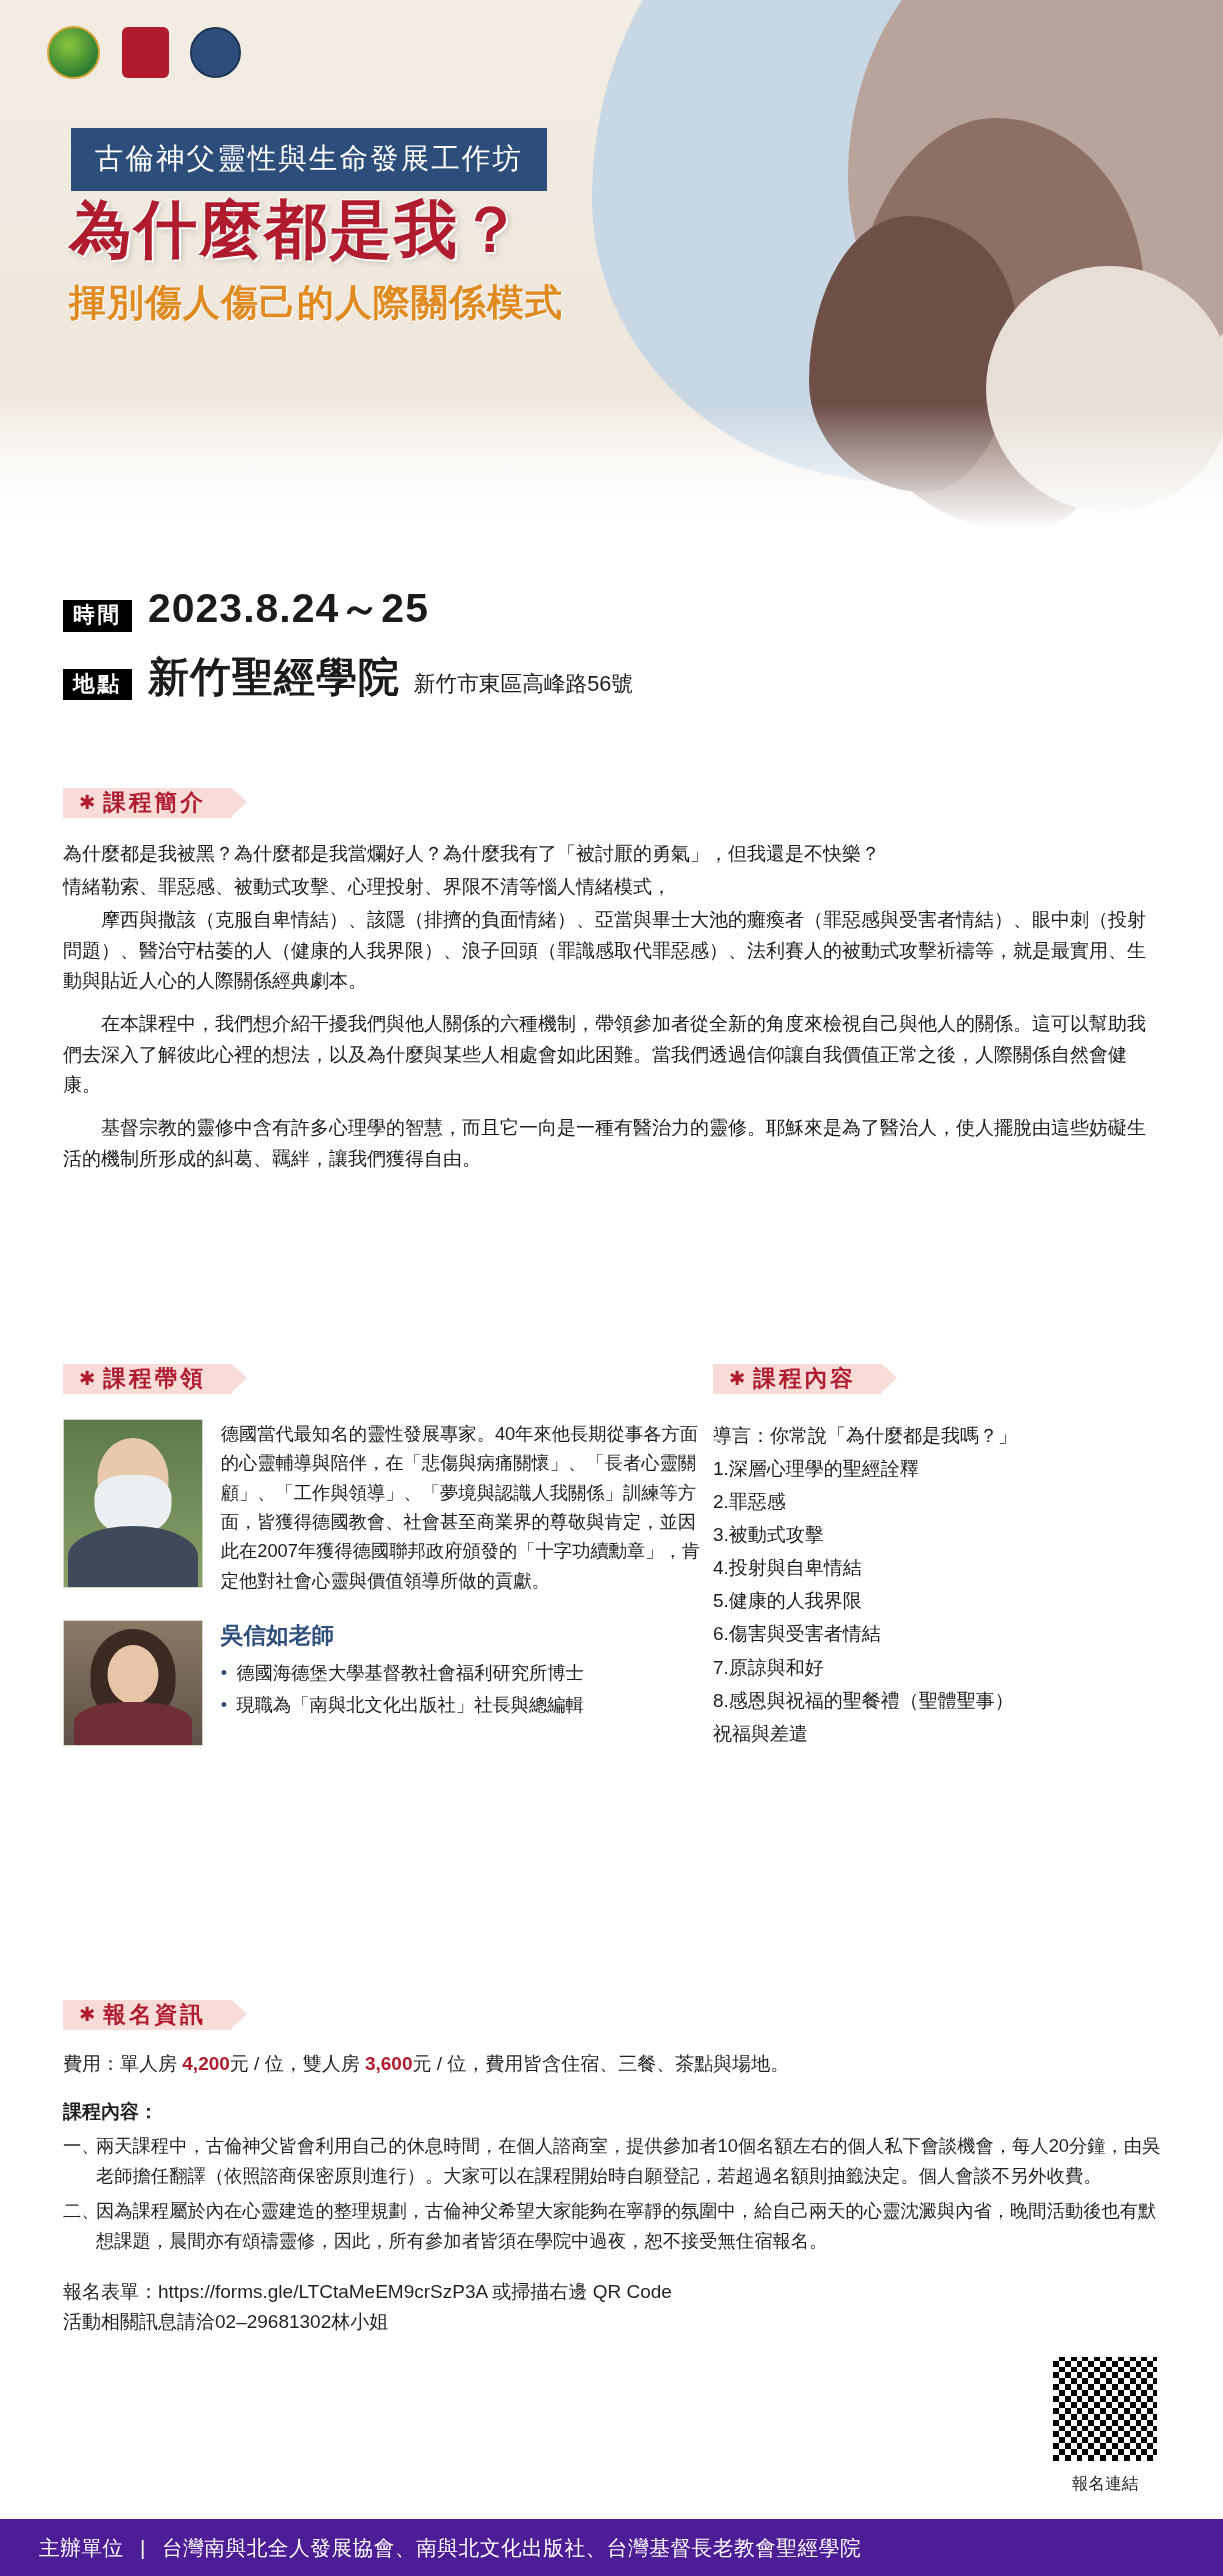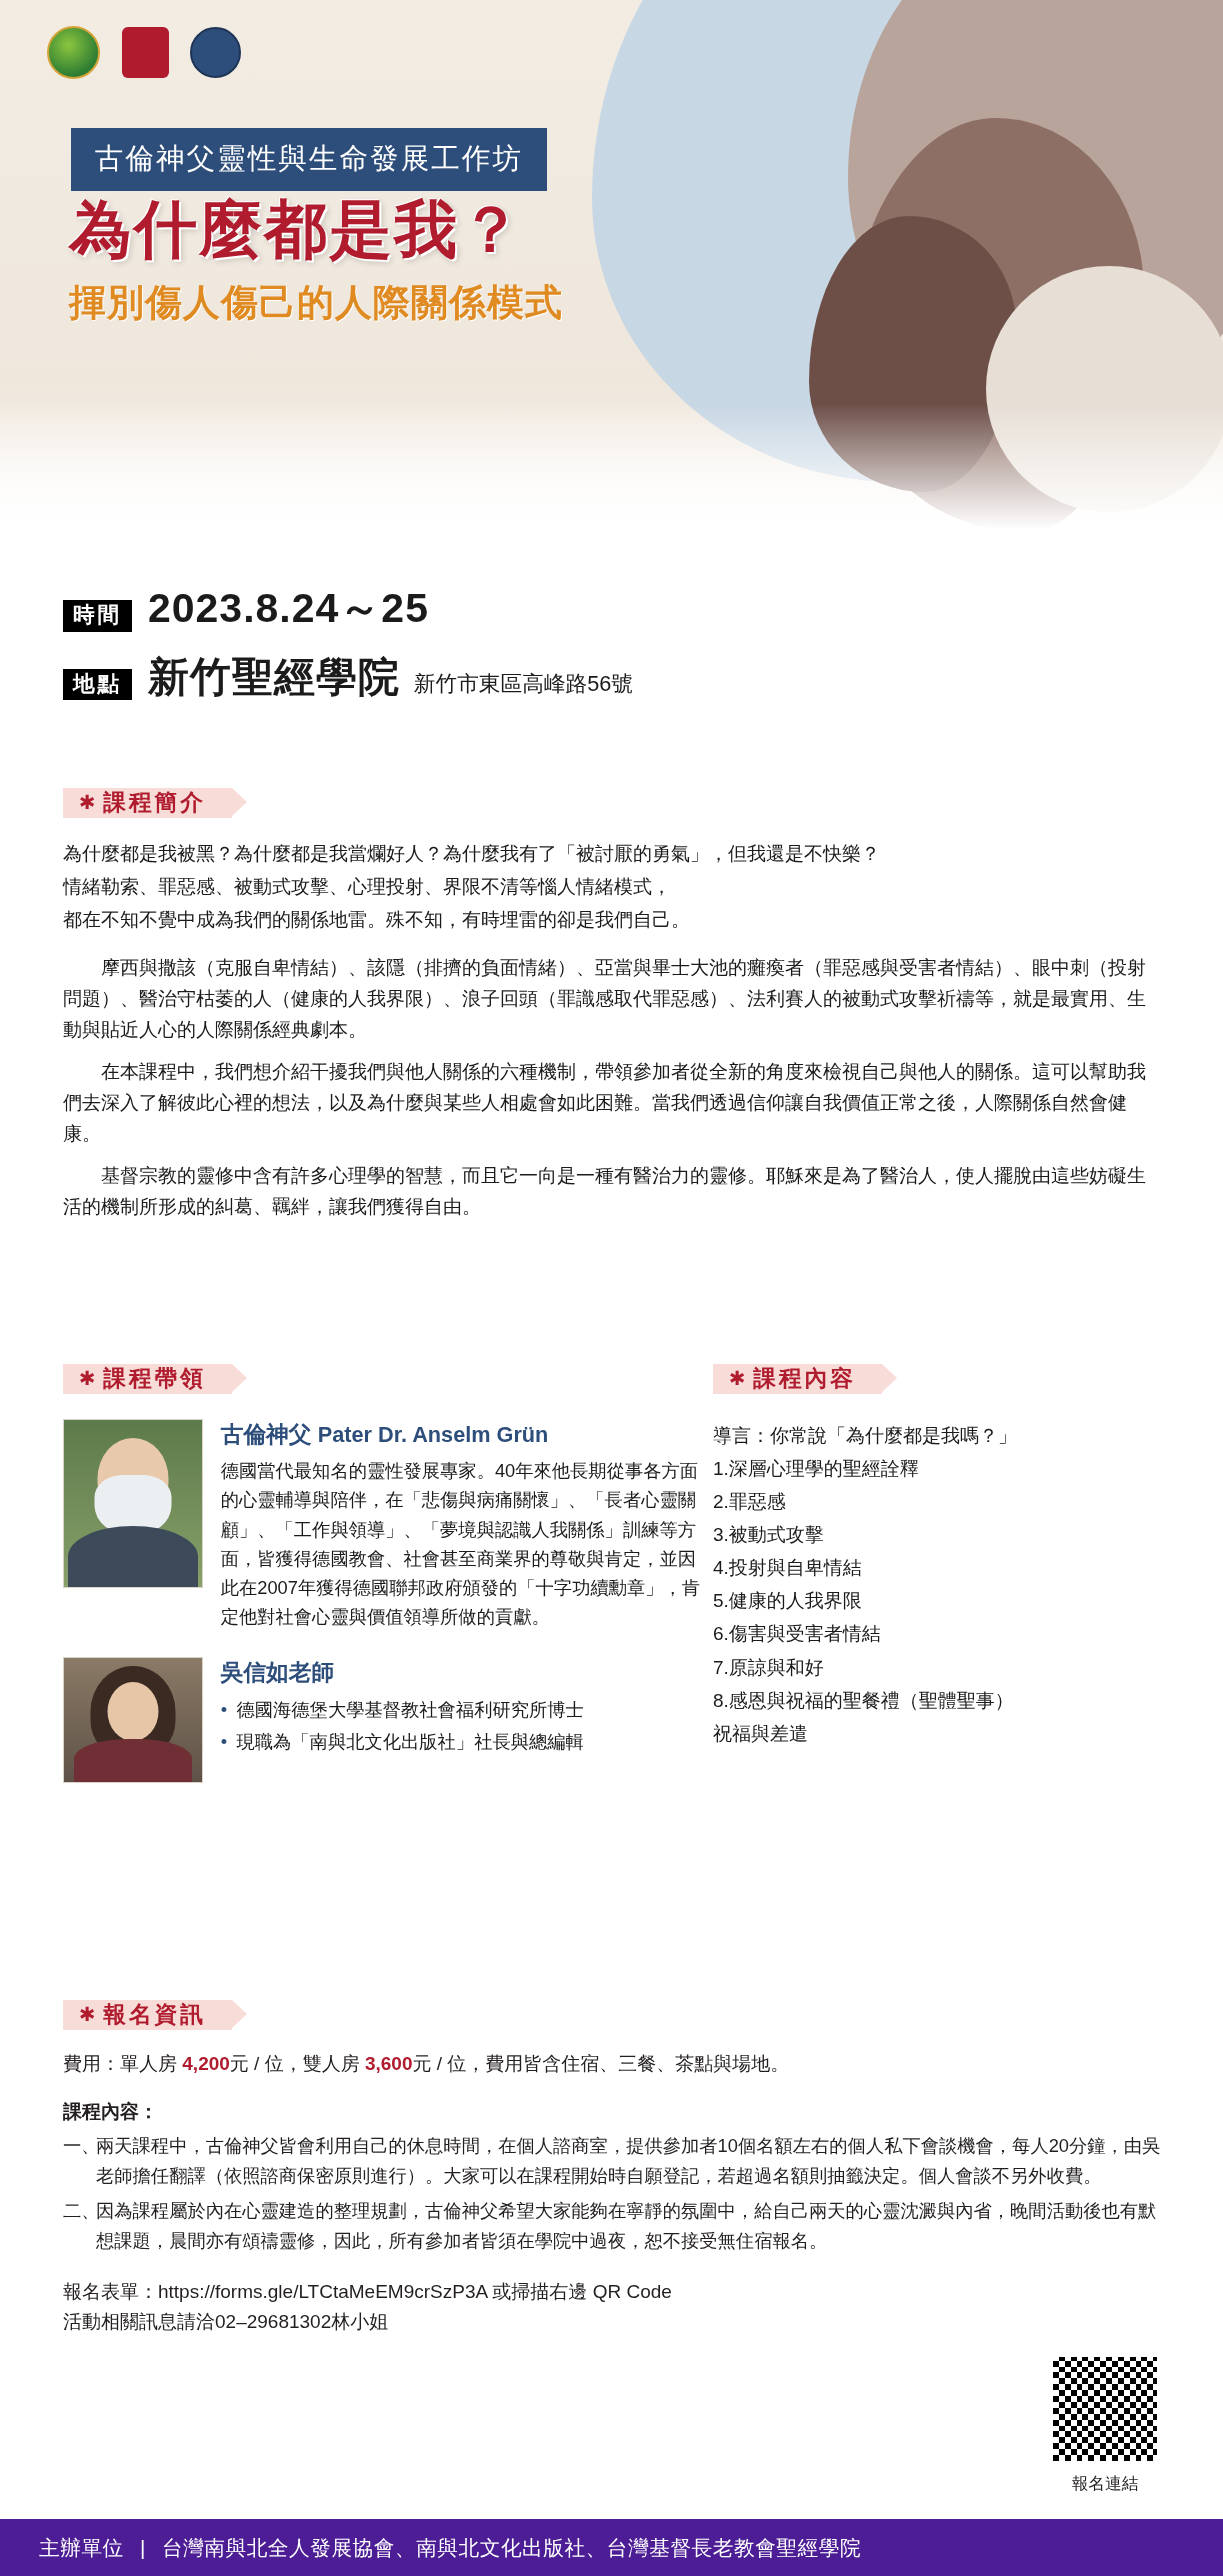--- a/index.html
+++ b/index.html
@@ -204,21 +204,20 @@
   <div class="sec-head">
     <div class="ribbon">
       <span class="sec-star">✱</span>
       <span class="sec-title">課程簡介</span>
     </div>
   </div>
 
   <div class="body-text intro-body">
     <p style="margin-bottom:2px">為什麼都是我被黑？為什麼都是我當爛好人？為什麼我有了「被討厭的勇氣」，但我還是不快樂？</p>
     <p style="margin-bottom:2px">情緒勒索、罪惡感、被動式攻擊、心理投射、界限不清等惱人情緒模式，</p>
-    <p style="margin-bottom:17.7px">都在不知不覺中成為我們的關係地雷。殊不知，有時埋雷的卻是我們自己。</p>
     <p class="indent">摩西與撒該（克服自卑情結）、該隱（排擠的負面情緒）、亞當與畢士大池的癱瘓者（罪惡感與受害者情結）、眼中刺（投射問題）、醫治守枯萎的人（健康的人我界限）、浪子回頭（罪識感取代罪惡感）、法利賽人的被動式攻擊祈禱等，就是最實用、生動與貼近人心的人際關係經典劇本。</p>
     <p class="indent">在本課程中，我們想介紹干擾我們與他人關係的六種機制，帶領參加者從全新的角度來檢視自己與他人的關係。這可以幫助我們去深入了解彼此心裡的想法，以及為什麼與某些人相處會如此困難。當我們透過信仰讓自我價值正常之後，人際關係自然會健康。</p>
     <p class="indent">基督宗教的靈修中含有許多心理學的智慧，而且它一向是一種有醫治力的靈修。耶穌來是為了醫治人，使人擺脫由這些妨礙生活的機制所形成的糾葛、羈絆，讓我們獲得自由。</p>
   </div>
 </div>
 
 <div class="two-col">
 
   <div class="col-left">
     <div class="sec-head">
@@ -229,24 +228,20 @@
     </div>
 
     <div class="leader">
       <div class="portrait">
         <div class="p-sky"></div>
           <div class="p-head"></div>
           <div class="p-beard"></div>
           <div class="p-body"></div>
       </div>
       <div>
-        <div class="leader-name">
-          <span>古倫神父</span>
-          <span class="en">Pater Dr. Anselm Grün</span>
-        </div>
         <div class="leader-bio">德國當代最知名的靈性發展專家。40年來他長期從事各方面的心靈輔導與陪伴，在「悲傷與病痛關懷」、「長者心靈關顧」、「工作與領導」、「夢境與認識人我關係」訓練等方面，皆獲得德國教會、社會甚至商業界的尊敬與肯定，並因此在2007年獲得德國聯邦政府頒發的「十字功續勳章」，肯定他對社會心靈與價值領導所做的貢獻。</div>
       </div>
     </div>
 
     <div class="leader">
       <div class="portrait p2">
         <div class="p2-bg"></div>
           <div class="p2-hair"></div>
           <div class="p2-face"></div>
           <div class="p2-body"></div>

